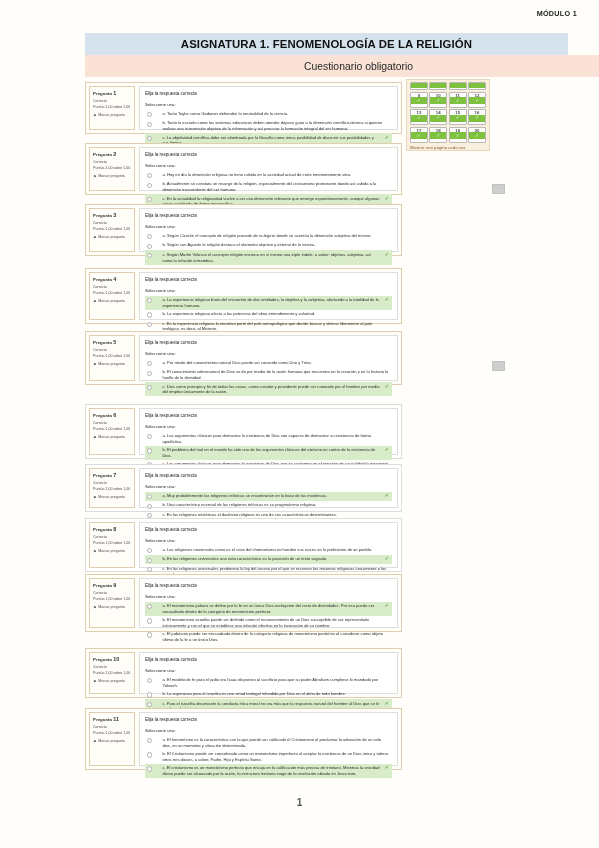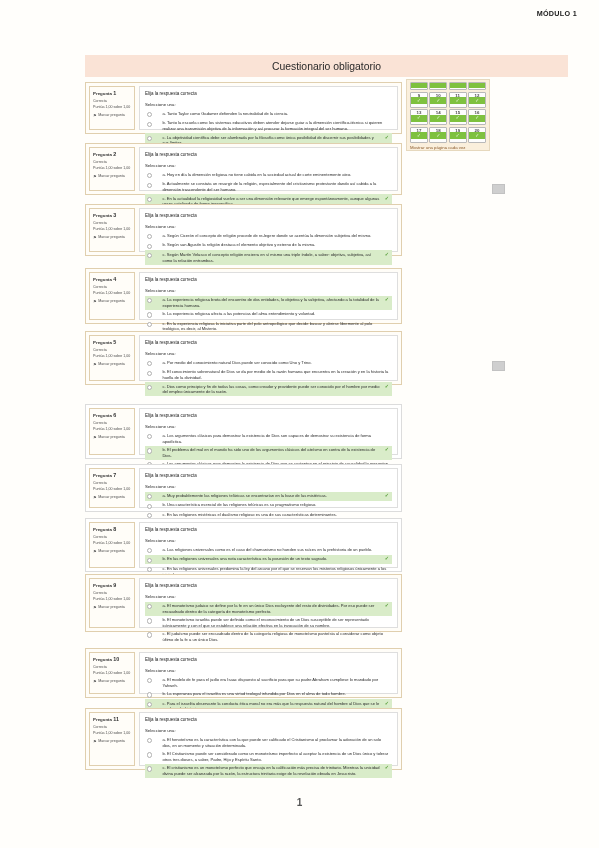--- a/index.html
+++ b/index.html
@@ -23,21 +23,21 @@
     position:absolute;left:85px;top:33px;width:483px;height:22px;
     background:#d6e3ef;border:0;
     display:flex;align-items:center;justify-content:center;
   }
   .banner-blue span{
     font-size:11.4px;font-weight:700;letter-spacing:.1px;color:#111;
   }
   .banner-peach{
     position:absolute;left:85px;top:55px;width:483px;height:22px;
     background:#fae3d6;
-    display:flex;align-items:center;justify-content:center;
+    display:flex;align-items:center;justify-content:center;padding-left:32px;
   }
   .banner-peach span{font-size:10.4px;font-weight:400;color:#2a2a2a;}
 
   
   .navpanel{
     position:absolute;left:406px;top:79px;width:84px;height:72px;
     background:#faefdc;border:1px solid #e6d8bd;
     padding:2px 3px 3px 3px;box-sizing:border-box;overflow:hidden;
   }
   .navgrid{display:grid;grid-template-columns:repeat(4,1fr);gap:1.5px;}
@@ -119,20 +119,23 @@
     font-size:10px;font-weight:700;color:#555;
   }
 </style>
 </head>
 <body>
 
 <div class="page">
 
   <div class="modulo">MÓDULO 1</div>
 
+  <div class="banner-blue">
+    <span>ASIGNATURA 1. FENOMENOLOGÍA DE LA RELIGIÓN</span>
+  </div>
 
   <div class="banner-peach">
     <span>Cuestionario obligatorio</span>
   </div>
 
   <div class="navpanel">
     <div class="navgrid" id="navgrid">
         <div class="navcell partial">
           <div class="bar"></div>
         </div>

